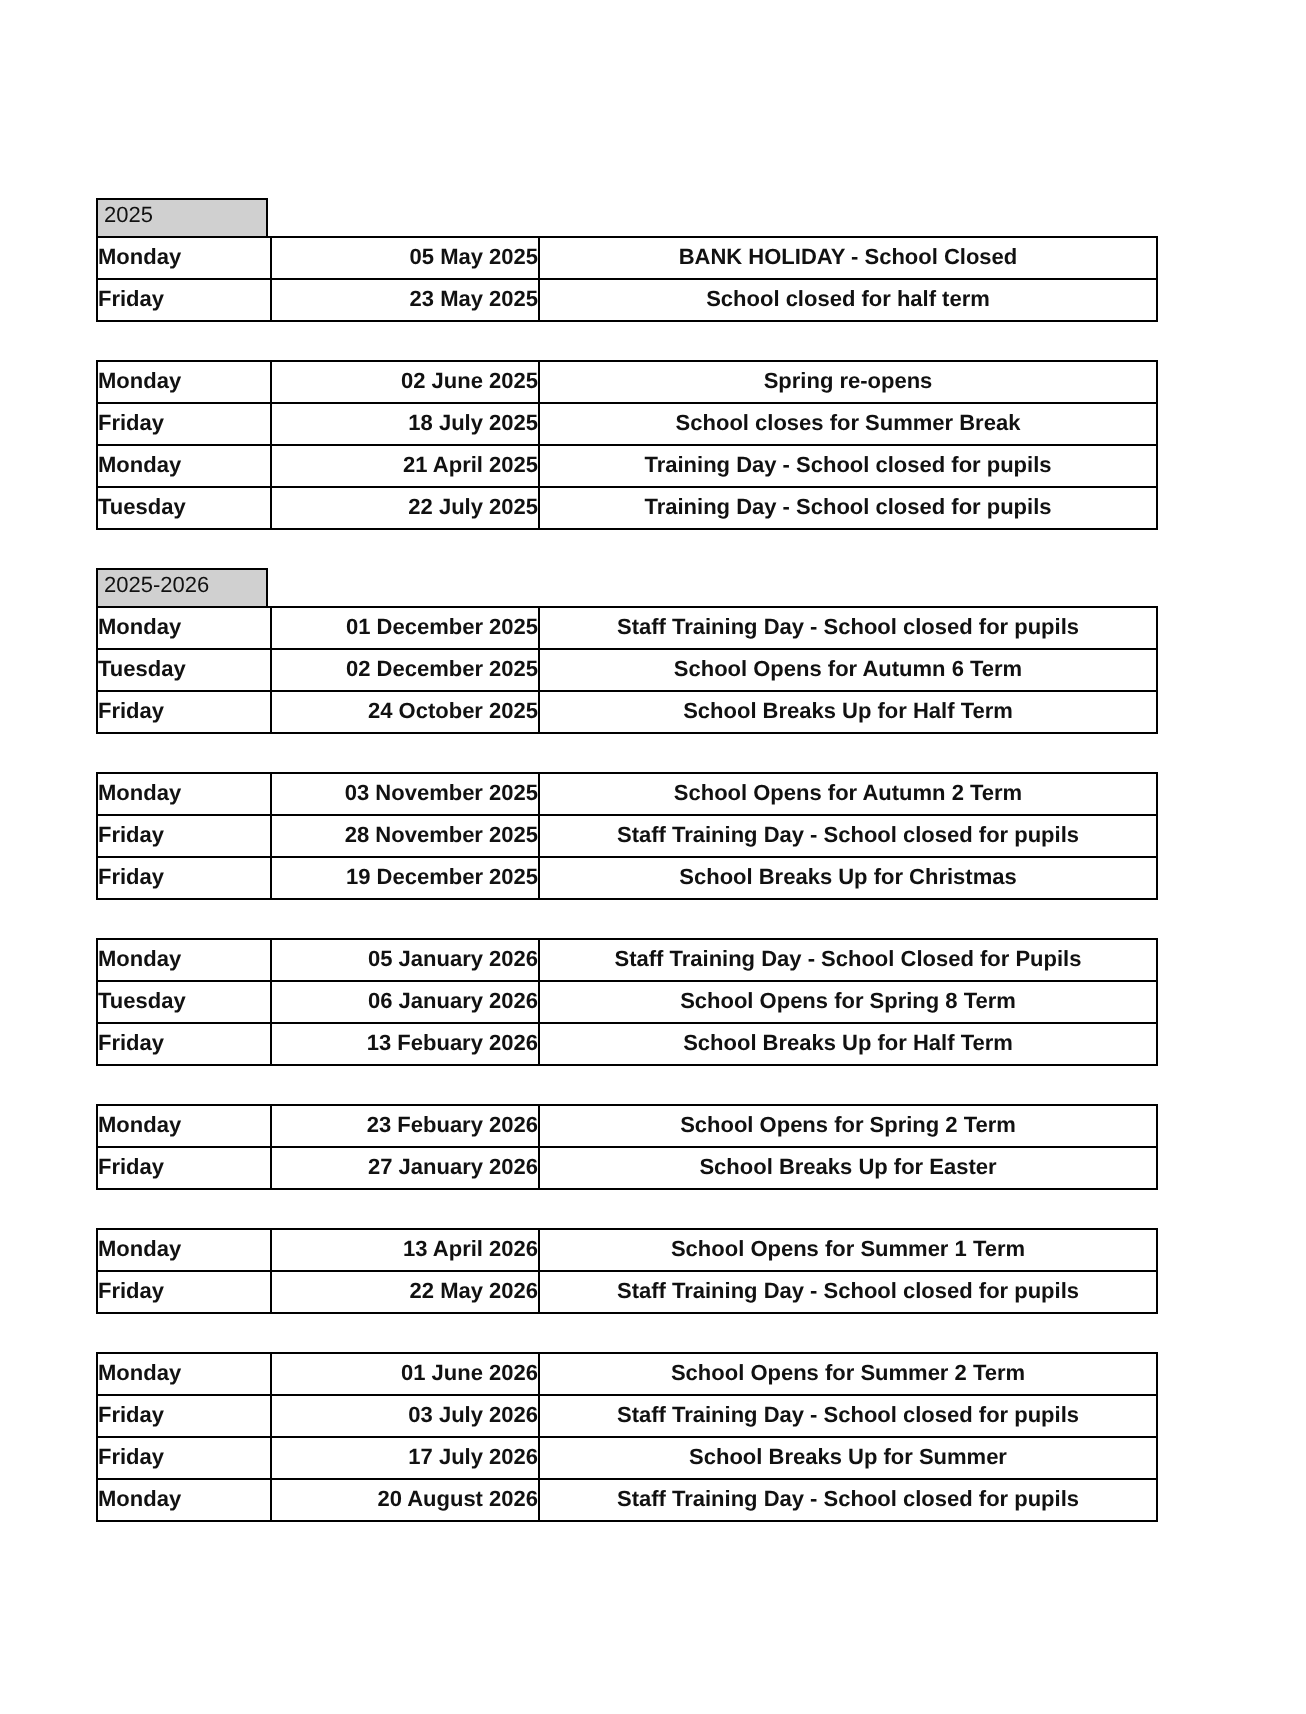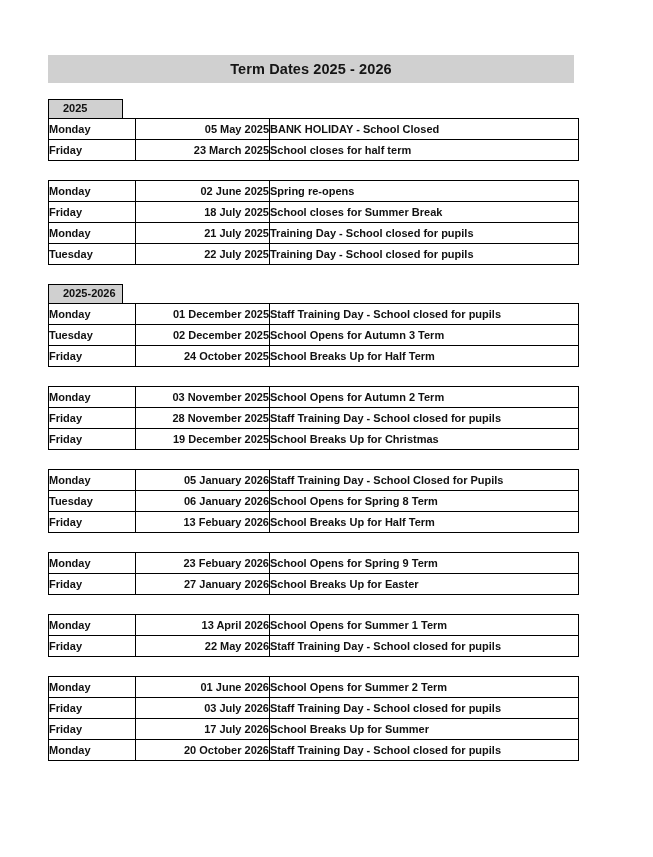--- a/index.html
+++ b/index.html
@@ -53,30 +53,30 @@
     width: 527px;
   }
 
   .group {
     margin-bottom: 19px;
   }
   .group:last-child { margin-bottom: 0; }
 
   
   .year-head {
-    width: 75px;
+    width: 86px;
     box-sizing: border-box;
     height: 19px;
     background: #d0d0d0;
     border: 1.6px solid #000000;
     border-bottom: none;
     font-size: 11px;
-    font-weight: bold;
+    font-weight: normal;
     line-height: 16px;
-    padding-left: 14px;
+    padding-left: 3px;
     color: #111111;
     white-space: nowrap;
     overflow: hidden;
   }
 
   table.term-table {
     border-collapse: collapse;
     table-layout: fixed;
     width: 527px;
     border: 1.6px solid #000000;
@@ -98,66 +98,63 @@
     text-align: left;
   }
   td.col-date {
     width: 133px;
     padding-right: 3px;
     text-align: right;
   }
   td.col-event {
     width: 308px;
     padding-left: 3px;
-    text-align: left;
+    text-align: center;
   }
 </style>
 </head>
 <body>
 
 <div id="page">
 
-  <div id="title-banner">
-    <span class="title-text">Term Dates 2025 - 2026</span>
-  </div>
 
   <div id="groups">
       <div class="group">
         <div class="year-head">2025</div>
         <table class="term-table">
           <tbody>
             <tr>
               <td class="col-day">Monday</td>
               <td class="col-date">05 May 2025</td>
               <td class="col-event">BANK HOLIDAY - School Closed</td>
             </tr>
             <tr>
               <td class="col-day">Friday</td>
-              <td class="col-date">23 March 2025</td>
-              <td class="col-event">School closes for half term</td>
+              <td class="col-date">23 May 2025</td>
+              <td class="col-event">School closed for half term</td>
             </tr>
           </tbody>
         </table>
       </div>
       <div class="group">
         <table class="term-table">
           <tbody>
             <tr>
               <td class="col-day">Monday</td>
               <td class="col-date">02 June 2025</td>
               <td class="col-event">Spring re-opens</td>
             </tr>
             <tr>
               <td class="col-day">Friday</td>
               <td class="col-date">18 July 2025</td>
               <td class="col-event">School closes for Summer Break</td>
             </tr>
             <tr>
               <td class="col-day">Monday</td>
-              <td class="col-date">21 July 2025</td>
+              <td class="col-date">21 April 2025</td>
               <td class="col-event">Training Day - School closed for pupils</td>
             </tr>
             <tr>
               <td class="col-day">Tuesday</td>
               <td class="col-date">22 July 2025</td>
               <td class="col-event">Training Day - School closed for pupils</td>
             </tr>
           </tbody>
         </table>
       </div>
@@ -166,21 +163,21 @@
         <table class="term-table">
           <tbody>
             <tr>
               <td class="col-day">Monday</td>
               <td class="col-date">01 December 2025</td>
               <td class="col-event">Staff Training Day - School closed for pupils</td>
             </tr>
             <tr>
               <td class="col-day">Tuesday</td>
               <td class="col-date">02 December 2025</td>
-              <td class="col-event">School Opens for Autumn 3 Term</td>
+              <td class="col-event">School Opens for Autumn 6 Term</td>
             </tr>
             <tr>
               <td class="col-day">Friday</td>
               <td class="col-date">24 October 2025</td>
               <td class="col-event">School Breaks Up for Half Term</td>
             </tr>
           </tbody>
         </table>
       </div>
       <div class="group">
@@ -224,21 +221,21 @@
             </tr>
           </tbody>
         </table>
       </div>
       <div class="group">
         <table class="term-table">
           <tbody>
             <tr>
               <td class="col-day">Monday</td>
               <td class="col-date">23 Febuary 2026</td>
-              <td class="col-event">School Opens for Spring 9 Term</td>
+              <td class="col-event">School Opens for Spring 2 Term</td>
             </tr>
             <tr>
               <td class="col-day">Friday</td>
               <td class="col-date">27 January 2026</td>
               <td class="col-event">School Breaks Up for Easter</td>
             </tr>
           </tbody>
         </table>
       </div>
       <div class="group">
@@ -270,21 +267,21 @@
               <td class="col-date">03 July 2026</td>
               <td class="col-event">Staff Training Day - School closed for pupils</td>
             </tr>
             <tr>
               <td class="col-day">Friday</td>
               <td class="col-date">17 July 2026</td>
               <td class="col-event">School Breaks Up for Summer</td>
             </tr>
             <tr>
               <td class="col-day">Monday</td>
-              <td class="col-date">20 October 2026</td>
+              <td class="col-date">20 August 2026</td>
               <td class="col-event">Staff Training Day - School closed for pupils</td>
             </tr>
           </tbody>
         </table>
       </div>
     </div>
 
 </div>
 
 </body></html>

